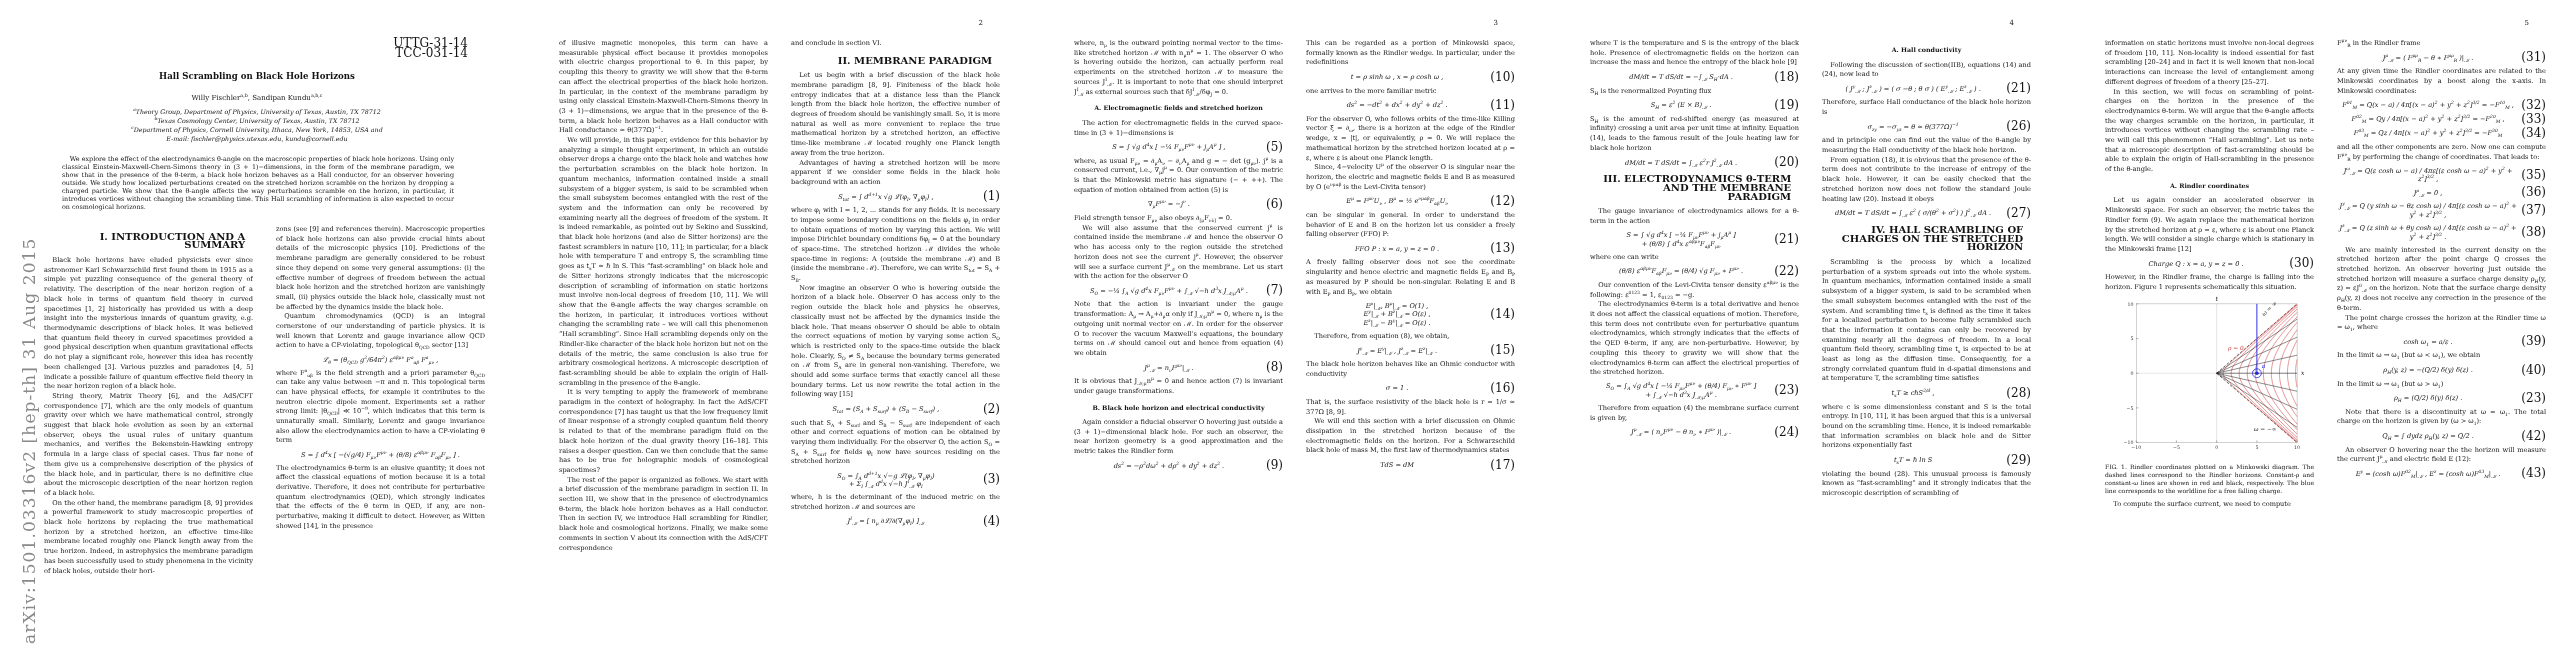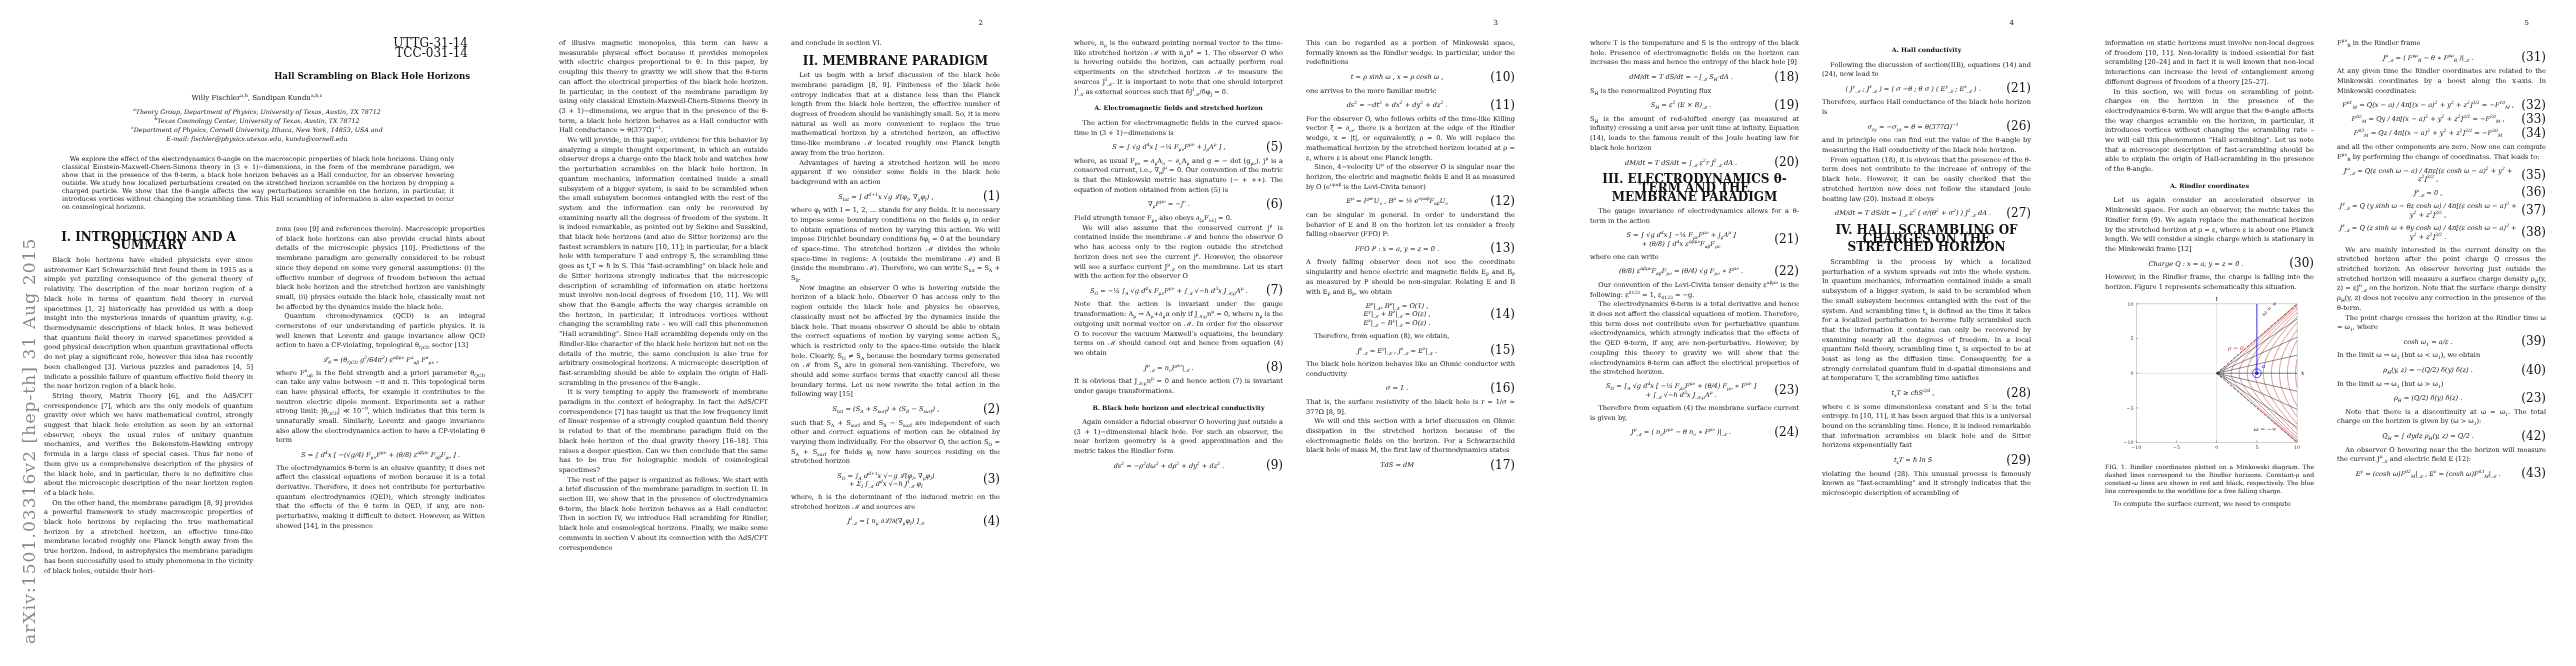--- a/index.html
+++ b/index.html
@@ -3,34 +3,34 @@
 <meta charset="utf-8">
 <style>
   html,body{margin:0;padding:0;background:#ffffff;}
   #canvas{position:relative;width:2576px;height:667px;background:#ffffff;overflow:hidden;
           font-family:"DejaVu Serif",serif;color:#131313;}
   .page{position:absolute;top:0;width:515px;height:667px;background:#ffffff;}
   .pagenum{position:absolute;top:19px;right:47px;font-size:7px;}
   .watermark{position:absolute;left:19px;top:644px;transform:rotate(-90deg);transform-origin:0 0;
              white-space:nowrap;font-size:17px;letter-spacing:1.1px;color:#8a8a8a;}
   .repnums{position:absolute;top:39px;left:233px;right:47px;text-align:right;font-size:12px;line-height:9.7px;}
-  .title{position:absolute;top:71px;left:44px;width:426px;text-align:right;font-weight:bold;font-size:8.6px;}
+  .title{position:absolute;top:71px;left:44px;width:426px;text-align:center;font-weight:bold;font-size:8.6px;}
   .authors{position:absolute;top:94px;left:44px;width:426px;text-align:center;font-size:7px;}
   .affils{position:absolute;top:107px;left:44px;width:426px;text-align:center;font-style:italic;
           font-size:6.3px;line-height:9px;}
   .abstract{position:absolute;top:155px;left:62px;width:392px;font-size:6.4px;line-height:8px;
             text-align:justify;text-indent:7.8px;}
   .col{position:absolute;width:209px;overflow:hidden;font-size:6.6px;line-height:9.7px;text-align:justify;}
   .col-l{left:44px;}
   .col-r{left:276px;}
   .p1col{top:225px;height:437px;}
   .pncol{top:39px;height:624px;}
   .par{margin:0;text-indent:8.3px;}
   .par.noind{text-indent:0;}
-  .sechead{font-weight:bold;text-align:center;margin:7.8px 7.8px 6.1px;font-size:12px;line-height:8.6px;}
+  .sechead{font-weight:bold;text-align:right;margin:7.8px 7.8px 6.1px;font-size:10px;line-height:8.6px;}
   .subhead{font-weight:bold;text-align:center;margin:7.2px 2.2px 6.1px;font-size:6.3px;line-height:8.3px;}
   .eq{display:flex;align-items:center;margin:4.4px 0;}
   .eqb{flex:1;text-align:center;font-style:italic;line-height:8.6px;font-size:6.6px;}
   .eqn{margin-left:2.2px;font-size:12px;}
   sup,sub{font-size:68%;line-height:0;}
   .figwrap{text-align:center;margin:2.2px 0 2.2px;}
   .figcap{font-size:6px;line-height:8px;text-align:justify;margin:2.2px 0 5.6px;}
   svg text{font-family:"DejaVu Serif",serif;}
 </style>
 </head>

